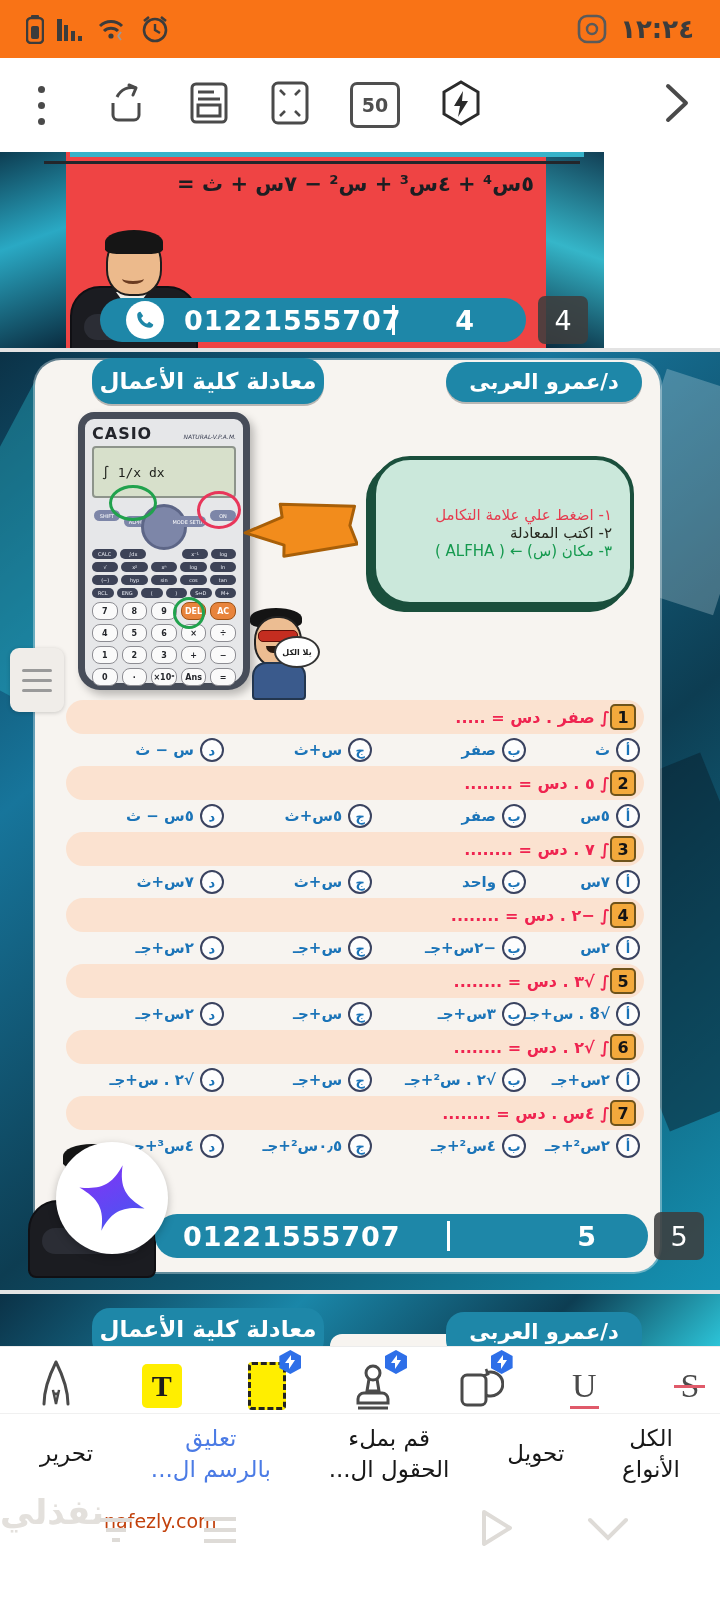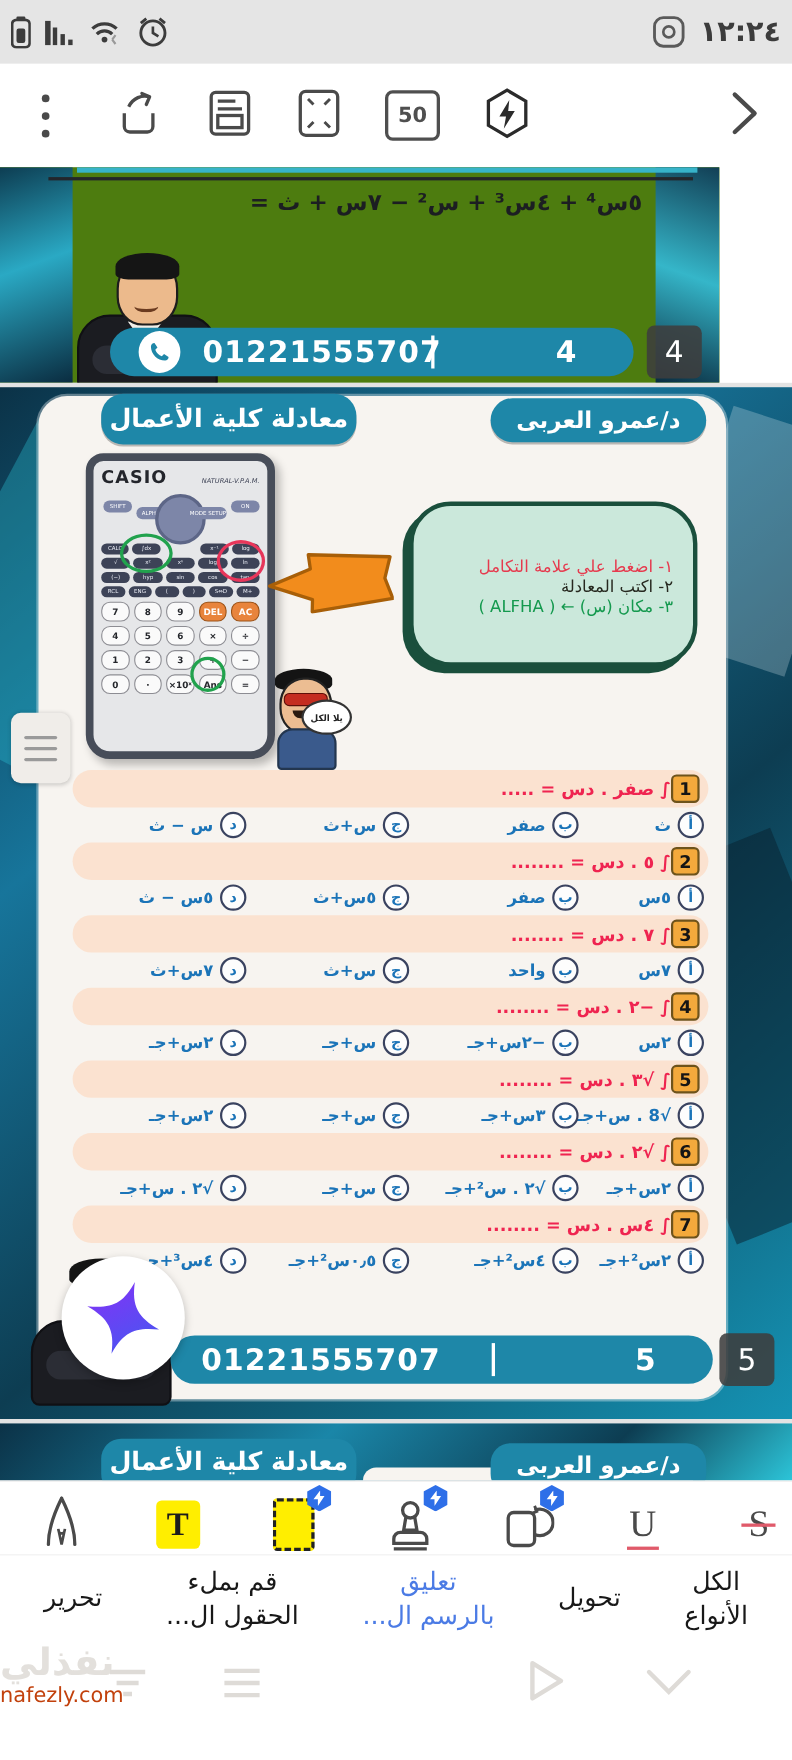--- a/index.html
+++ b/index.html
@@ -1,22 +1,22 @@
 <!DOCTYPE html>
 <html lang="ar"><head>
 <meta charset="utf-8">
 <style>
   html,body{margin:0;padding:0;}
   body{width:720px;height:1600px;overflow:hidden;background:#fff;
        font-family:"DejaVu Sans","Liberation Sans",sans-serif;}
   .app{position:relative;width:720px;height:1600px;overflow:hidden;background:#fff;}
 
   
-  .status-bar{position:absolute;top:0;left:0;width:720px;height:58px;background:#e5e5e5;
-    display:flex;align-items:center;justify-content:space-between;padding:0 10px;box-sizing:border-box;}
+  .status-bar{position:absolute;top:0;left:0;width:720px;height:58px;background:#f97316;
+    display:flex;align-items:center;justify-content:space-between;padding:0 26px;box-sizing:border-box;}
   .sb-left{display:flex;align-items:center;gap:12px;}
   .sb-right{display:flex;align-items:center;gap:12px;}
   .sb-time{font-size:26px;color:#3c3c3c;font-weight:bold;direction:rtl;}
   .sb-icon{display:inline-flex;}
 
   
   .toolbar{position:absolute;top:58px;left:0;width:720px;height:94px;background:#fff;
     display:flex;align-items:center;}
   .tb-dots{margin-left:38px;display:flex;flex-direction:column;gap:9px;}
   .tb-dots i{width:7px;height:7px;border-radius:50%;background:#4a4a4a;}
@@ -25,21 +25,21 @@
     display:flex;align-items:center;justify-content:center;font-size:19px;font-weight:bold;color:#4f4f4f;}
   .tb-next{margin-left:auto;margin-right:30px;}
 
   
   .page-gap{position:absolute;left:0;width:720px;background:#e3e3e3;}
   .teal-banner{position:absolute;background:#1e87a8;border-radius:22px;display:flex;align-items:center;color:#fff;}
   .scroll-badge{position:absolute;right:16px;width:50px;height:48px;background:rgba(62,62,62,.88);
     border-radius:7px;color:#fff;font-size:27px;display:flex;align-items:center;justify-content:center;}
 
   
-  .page4{position:absolute;top:152px;left:0;width:654px;height:196px;background:#4d7c0f;overflow:hidden;}
+  .page4{position:absolute;top:152px;left:0;width:604px;height:196px;background:#ef4444;overflow:hidden;}
   .p4-edge{position:absolute;top:0;height:100%;width:66px;background:linear-gradient(160deg,#0d3d52 0%,#2aa9c4 45%,#0a2c40 100%);}
   .p4-edge.right{right:0;width:58px;background:linear-gradient(200deg,#123f55 0%,#35b6c9 50%,#0a2c40 100%);}
   .p4-topline{position:absolute;top:0;left:70px;right:20px;height:5px;background:#37b3c9;}
   .p4-hline{position:absolute;top:9px;left:44px;right:24px;height:3px;background:#23262b;}
   .p4-eq{position:absolute;top:20px;right:70px;direction:rtl;font-size:21px;font-weight:bold;color:#1c1e22;}
   .p4-banner{left:100px;right:78px;top:146px;height:44px;}
   .wa-circle{width:38px;height:38px;border-radius:50%;background:#fff;margin-left:26px;
     display:flex;align-items:center;justify-content:center;}
   .banner-phone{font-size:27px;font-weight:bold;letter-spacing:1px;margin-left:20px;}
   .banner-div{width:3px;height:30px;background:#fff;margin-left:auto;margin-right:0;position:absolute;left:292px;}
@@ -177,21 +177,21 @@
     clip-path:polygon(50% 0,100% 25%,100% 75%,50% 100%,0 75%,0 25%);display:flex;align-items:center;justify-content:center;}
   .tabs-row{position:absolute;top:66px;left:0;width:720px;height:80px;border-top:1px solid #f0f0f0;
     display:flex;align-items:center;justify-content:space-between;padding:0 40px;box-sizing:border-box;direction:ltr;}
   .tab{display:flex;flex-direction:column;align-items:center;justify-content:center;gap:2px;color:#181818;}
   .tab .tab-line{font-size:23px;font-weight:500;direction:rtl;white-space:nowrap;line-height:1.25;}
   .tab.active{color:#4b7be5;}
 
   
   .footer{position:absolute;top:1492px;left:0;width:720px;height:108px;background:#fff;}
   .wm{position:absolute;color:#dedbd7;}
-  .wm-center{left:0;right:0;top:26px;display:flex;flex-direction:column;align-items:flex-start;color:#e2dfdb;}
+  .wm-center{left:0;right:0;top:26px;display:flex;flex-direction:row;align-items:flex-end;color:#e2dfdb;}
   .wm-brand{font-size:34px;font-weight:bold;color:#e3e0dc;direction:rtl;}
   .wm-domain{font-size:19px;color:#c2410c;margin-top:-2px;}
 
   
   .side-handle{position:absolute;left:10px;top:648px;width:54px;height:64px;background:#f0ede9;
     border-radius:9px;box-shadow:0 1px 4px rgba(0,0,0,.18);display:flex;flex-direction:column;
     align-items:center;justify-content:center;gap:7px;z-index:9;}
   .side-handle i{width:30px;height:3px;background:#9a9a9a;border-radius:2px;}
 </style>
 </head>
@@ -318,20 +318,21 @@
     <div class="p5-card"></div>
 
     <div class="p5-badge right">د/عمرو العربى</div>
     <div class="p5-badge left">معادلة كلية الأعمال</div>
 
     <div class="calc">
       <div class="calc-brandrow">
         <span class="calc-brand">CASIO</span>
         <span class="calc-model">NATURAL-V.P.A.M.</span>
       </div>
+      <div class="calc-screen">∫ 1/x dx</div>
       <div class="calc-toprow">
         <span class="tk k0">SHIFT</span>
         <span class="tk k1">ALPHA</span>
         <div class="calc-dpad"></div>
         <span class="tk k2">MODE SETUP</span>
         <span class="tk k3">ON</span>
       </div>
       <div id="calc-fn-rows">
           <div class="fn-row">
             <span class="fn-key">CALC</span>
@@ -672,27 +673,27 @@
         <span class="letter-icon u">U</span>
       </span>
       <span class="tool" style="margin-right:-26px;">
         <span class="letter-icon s">S</span>
       </span>
     </div>
     <div class="tabs-row" id="tabs-row">
         <div class="tab">
           <div class="tab-line">تحرير</div>
         </div>
+        <div class="tab active">
+          <div class="tab-line">تعليق</div>
+          <div class="tab-line">بالرسم ال...</div>
+        </div>
         <div class="tab">
           <div class="tab-line">قم بملء</div>
           <div class="tab-line">الحقول ال...</div>
-        </div>
-        <div class="tab active">
-          <div class="tab-line">تعليق</div>
-          <div class="tab-line">بالرسم ال...</div>
         </div>
         <div class="tab">
           <div class="tab-line">تحويل</div>
         </div>
         <div class="tab">
           <div class="tab-line">الكل</div>
           <div class="tab-line">الأنواع</div>
         </div>
       </div>
   </div>

